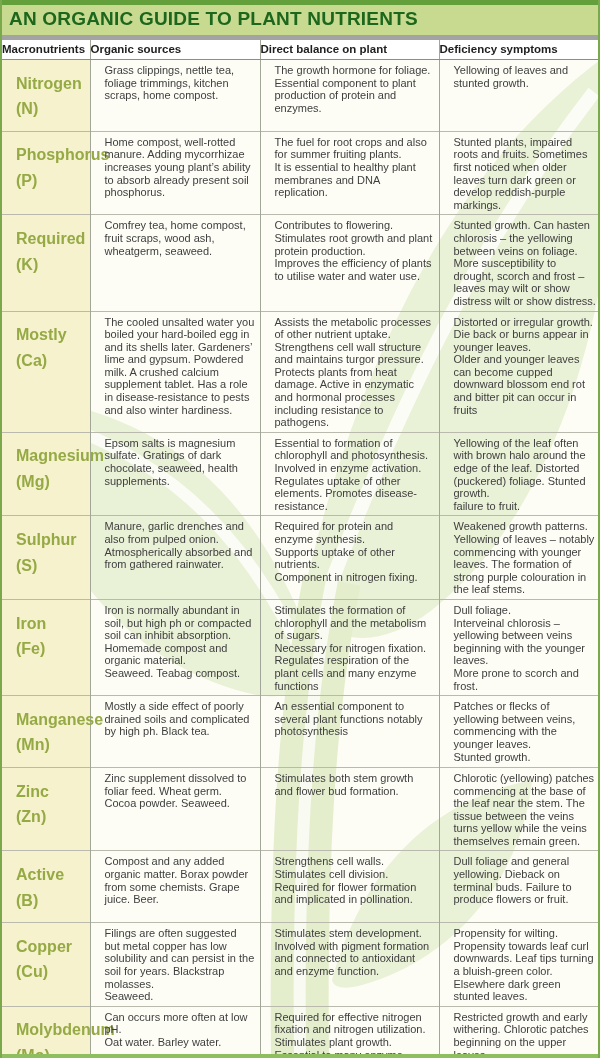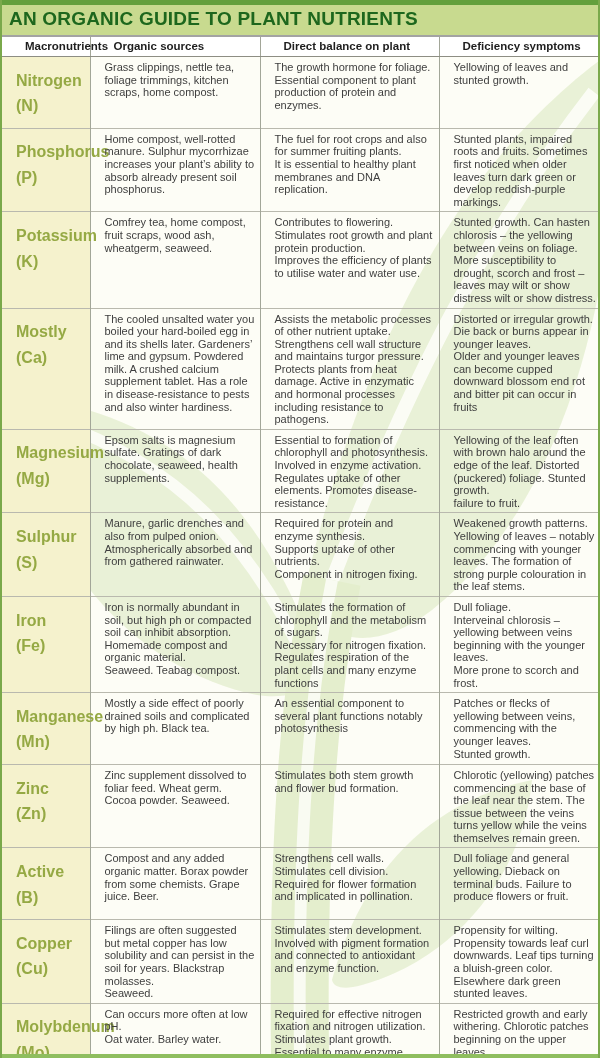--- a/index.html
+++ b/index.html
@@ -31,22 +31,22 @@
     border-collapse:collapse;
     table-layout:fixed;
   }
   .guide th {
     background:#ffffff;
     font-size:11.5px;
     font-weight:bold;
     color:#1e1e1e;
     text-align:left;
     vertical-align:top;
-    padding:3px 5px 4px 23px;
-    border-top:2px solid #a3a3a3;
+    padding:3px 5px 4px 0;
+    border-top:5px solid #a3a3a3;
     border-bottom:1.5px solid #8d8d83;
     margin-top:12px;
   }
   .guide td {
     font-size:11px;
     line-height:12.6px;
     color:#3e3e3e;
     vertical-align:top;
     padding:4px 5px 3px 14px;
     white-space:pre-line;
@@ -113,28 +113,28 @@
         <td>Grass clippings, nettle tea, foliage trimmings, kitchen scraps, home compost.</td>
         <td>The growth hormone for foliage.
 Essential component to plant production of protein and enzymes.</td>
         <td>Yellowing of leaves and stunted growth.</td>
       </tr>
       <tr>
         <td class="nut">
           <span class="nname">Phosphorus</span>
           <span class="nsym">(P)</span>
         </td>
-        <td>Home compost, well-rotted manure. Sulphur mycorrhizae increases your plant’s ability to absorb already present soil phosphorus.</td>
+        <td>Home compost, well-rotted manure. Adding mycorrhizae increases young plant’s ability to absorb already present soil phosphorus.</td>
         <td>The fuel for root crops and also for summer fruiting plants.
 It is essential to healthy plant membranes and DNA replication.</td>
         <td>Stunted plants, impaired roots and fruits. Sometimes first noticed when older leaves turn dark green or develop reddish-purple markings.</td>
       </tr>
       <tr>
         <td class="nut">
-          <span class="nname">Potassium</span>
+          <span class="nname">Required</span>
           <span class="nsym">(K)</span>
         </td>
         <td>Comfrey tea, home compost, fruit scraps, wood ash, wheatgerm, seaweed.</td>
         <td>Contributes to flowering.
 Stimulates root growth and plant protein production.
 Improves the efficiency of plants to utilise water and water use.</td>
         <td>Stunted growth. Can hasten chlorosis – the yellowing between veins on foliage.
 More susceptibility to drought, scorch and frost – leaves may wilt or show distress wilt or show distress.</td>
       </tr>
       <tr>

